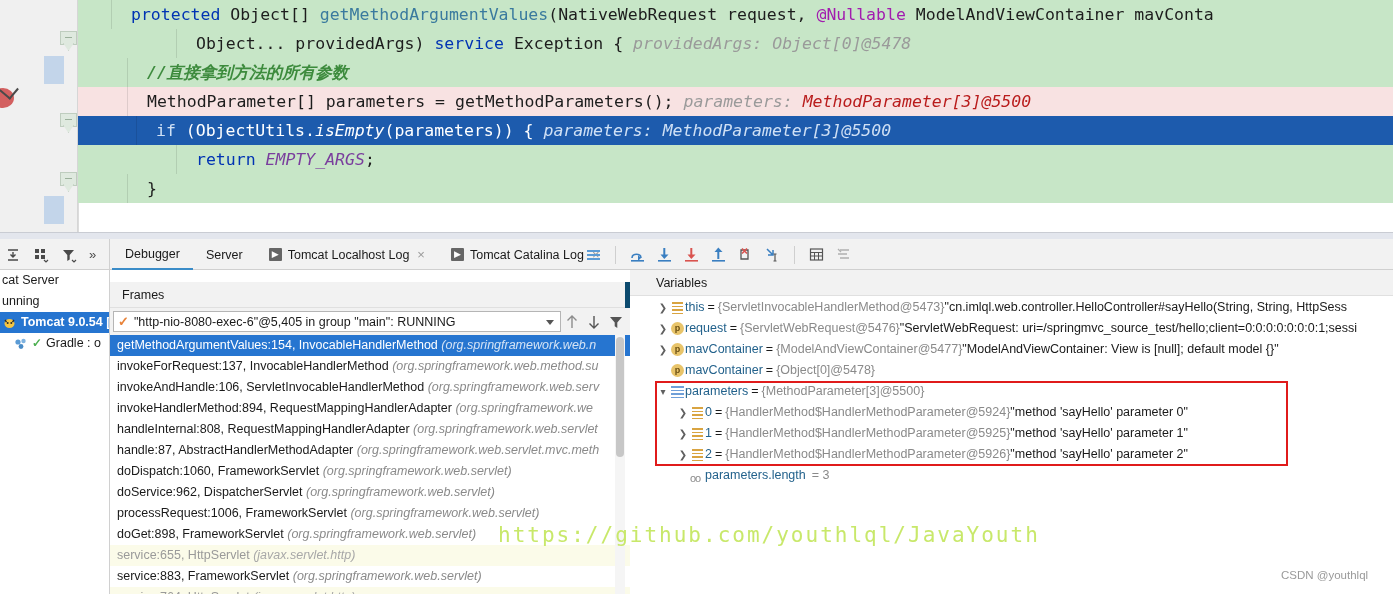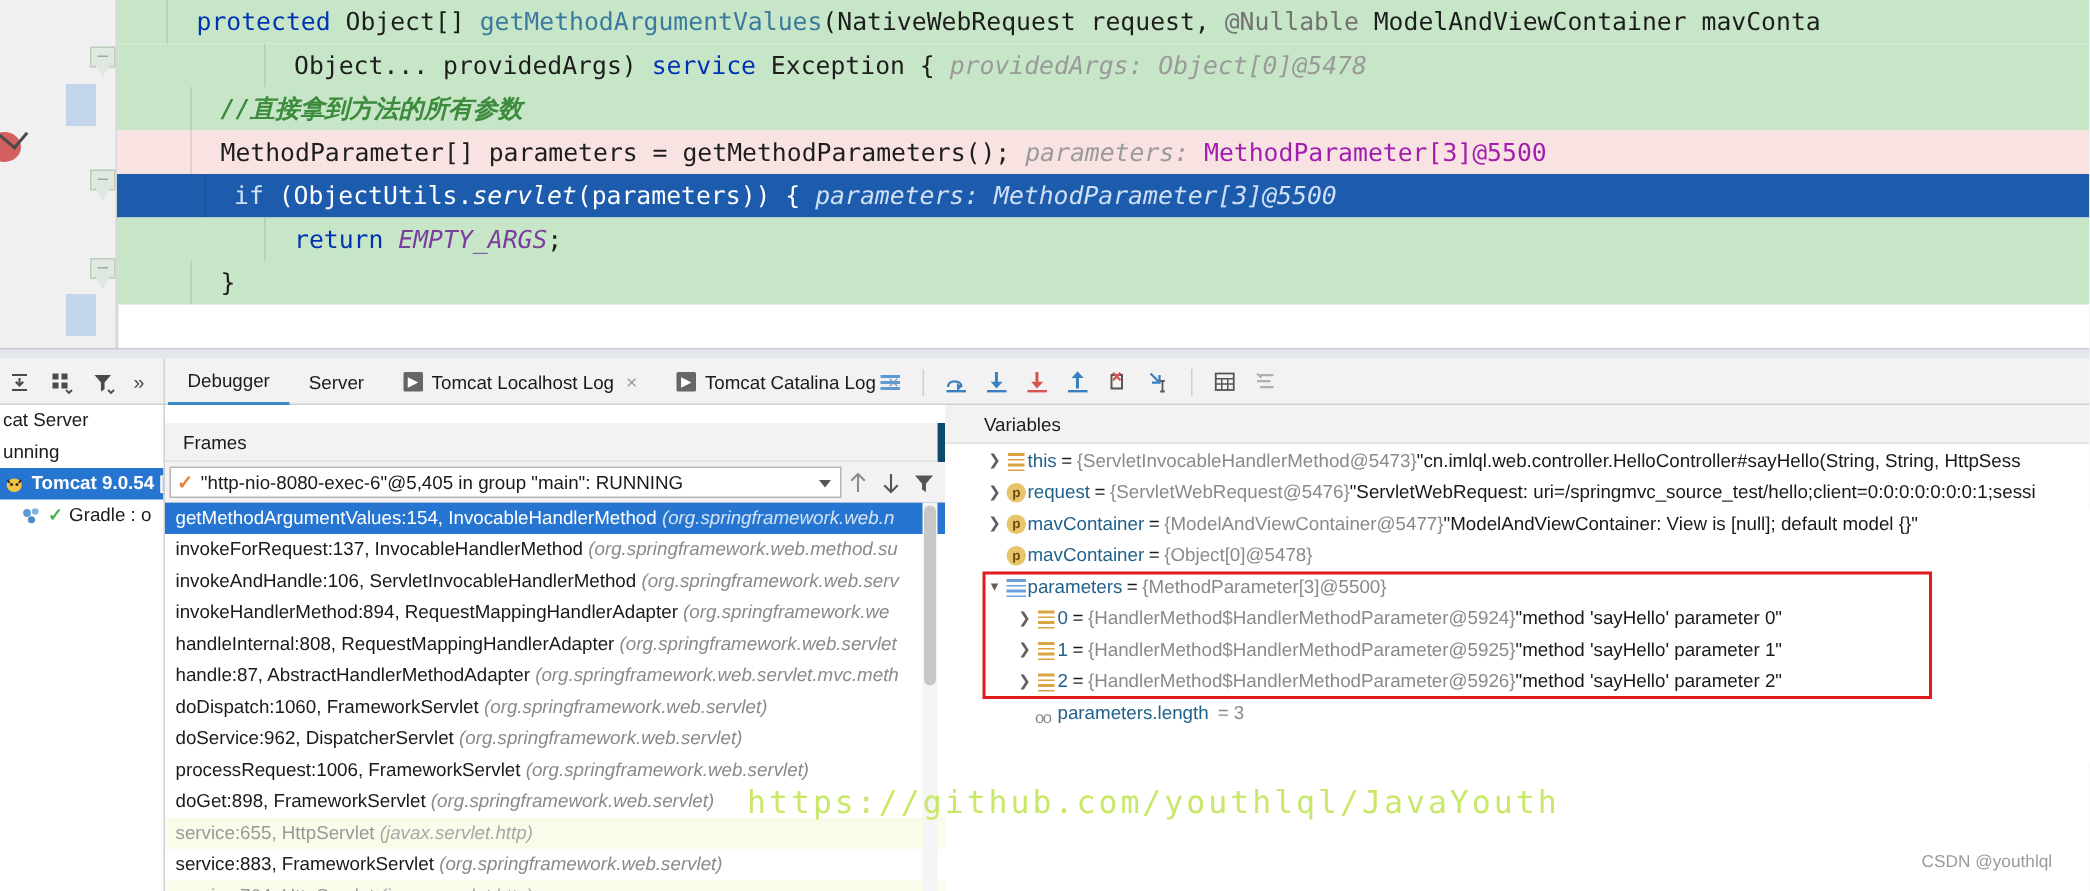--- a/index.html
+++ b/index.html
@@ -70,24 +70,24 @@
   .lrow-green { background: #c7e6c7; }
   .lrow-pink  { background: #f8e2e2; }
   .lrow-sel   { background: #1d5bad; }
   .guide {
     position: absolute; top: 0; width: 1px; height: 29px; background: rgba(0,0,0,0.10);
   }
   .kw   { color: #0033b3; }
   .typ  { color: #1d1d1d; }
   .call { color: #3a7a9e; }
   .cmt  { color: #3d8b3d; font-style: italic; font-weight: bold; }
-  .ann  { color: #737373; margin-top: 44px; }
+  .ann  { color: #a21caf; margin-top: 44px; }
   .plain{ color: #1d1d1d; }
   .hint { color: #9a9a9a; font-style: italic; }
-  .hint-o { color: #a21caf; }
+  .hint-o { color: #b91c1c; font-style: italic; }
   .stat { color: #7a3e9d; font-style: italic; }
   .sel-txt { color: #ffffff; }
   .sel-hint { color: #cfe0f5; font-style: italic; }
   .sel-kw { color: #cfe0f5; }
   .sel-ital { color: #ffffff; font-style: italic; }
   .partial-cmt {
     position: absolute; left: 0; right: 0; height: 20px; overflow: hidden;
     background: #c7e6c7;
   }
 
@@ -304,21 +304,21 @@
       </div>
     </div>
     <div class="ed-vline"></div>
 
     <div class="code-area">
 
     <div class="code-line lrow-green" style="top: 0px;"><span class="guide" style="left: 33px;"></span><span style="display: inline-block; width: 43px;"></span><span class="kw">protected </span><span class="typ">Object[] </span><span class="call">getMethodArgumentValues</span><span class="plain">(NativeWebRequest request, </span><span class="ann">@Nullable</span><span class="plain"> ModelAndViewContainer mavConta</span></div>
         <div class="code-line lrow-green" style="top: 29px;"><span class="guide" style="left: 98px;"></span><span style="display: inline-block; width: 108px;"></span><span class="plain">Object... providedArgs) </span><span class="kw">service</span><span class="plain"> Exception {</span><span class="hint">   providedArgs: Object[0]@5478</span></div>
         <div class="code-line lrow-green" style="top: 58px;"><span class="guide" style="left: 49px;"></span><span style="display: inline-block; width: 59px;"></span><span class="cmt">//直接拿到方法的所有参数</span></div>
         <div class="code-line lrow-pink" style="top: 87px;"><span class="guide" style="left: 49px;"></span><span style="display: inline-block; width: 59px;"></span><span class="plain">MethodParameter[] parameters = </span><span class="plain">getMethodParameters</span><span class="plain">();</span><span class="hint">   parameters: </span><span class="hint-o">MethodParameter[3]@5500</span></div>
-        <div class="code-line lrow-sel" style="top: 116px;"><span class="guide" style="left: 58px;"></span><span style="display: inline-block; width: 68px;"></span><span class="sel-kw">if</span><span class="sel-txt"> (ObjectUtils.</span><span class="sel-ital">servlet</span><span class="sel-txt">(parameters)) {</span><span class="sel-hint">   parameters: MethodParameter[3]@5500</span></div>
+        <div class="code-line lrow-sel" style="top: 116px;"><span class="guide" style="left: 58px;"></span><span style="display: inline-block; width: 68px;"></span><span class="sel-kw">if</span><span class="sel-txt"> (ObjectUtils.</span><span class="sel-ital">isEmpty</span><span class="sel-txt">(parameters)) {</span><span class="sel-hint">   parameters: MethodParameter[3]@5500</span></div>
         <div class="code-line lrow-green" style="top: 145px;"><span class="guide" style="left: 98px;"></span><span style="display: inline-block; width: 108px;"></span><span class="kw">return </span><span class="stat">EMPTY_ARGS</span><span class="plain">;</span></div>
         <div class="code-line lrow-green" style="top: 174px;"><span class="guide" style="left: 49px;"></span><span style="display: inline-block; width: 59px;"></span><span class="plain">}</span></div>
       </div>
   </div>
 
   <div class="splitter"></div>
 
   <div class="toolwin">
 
     <div class="tw-topbar">

